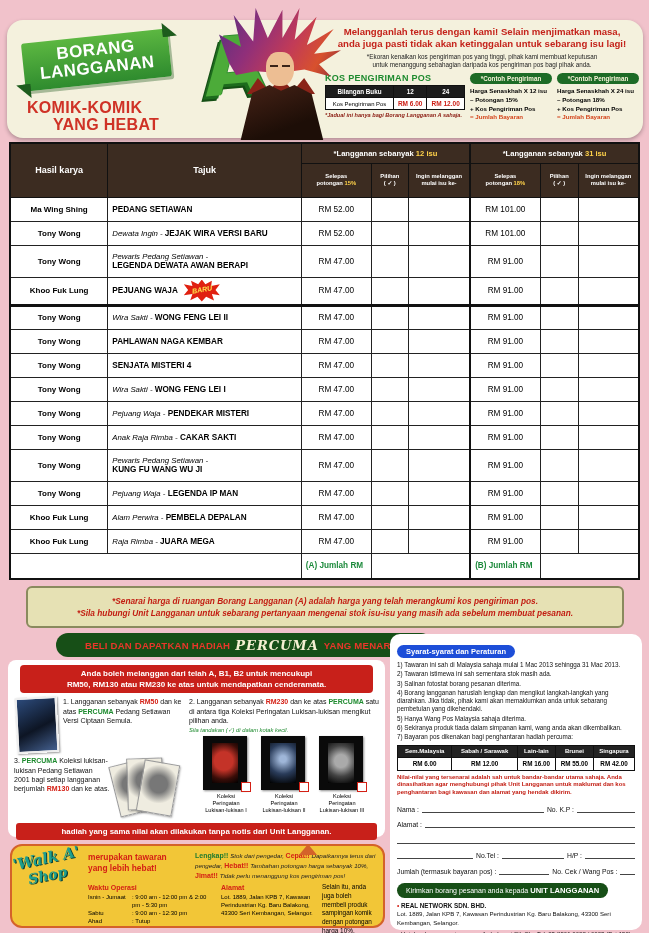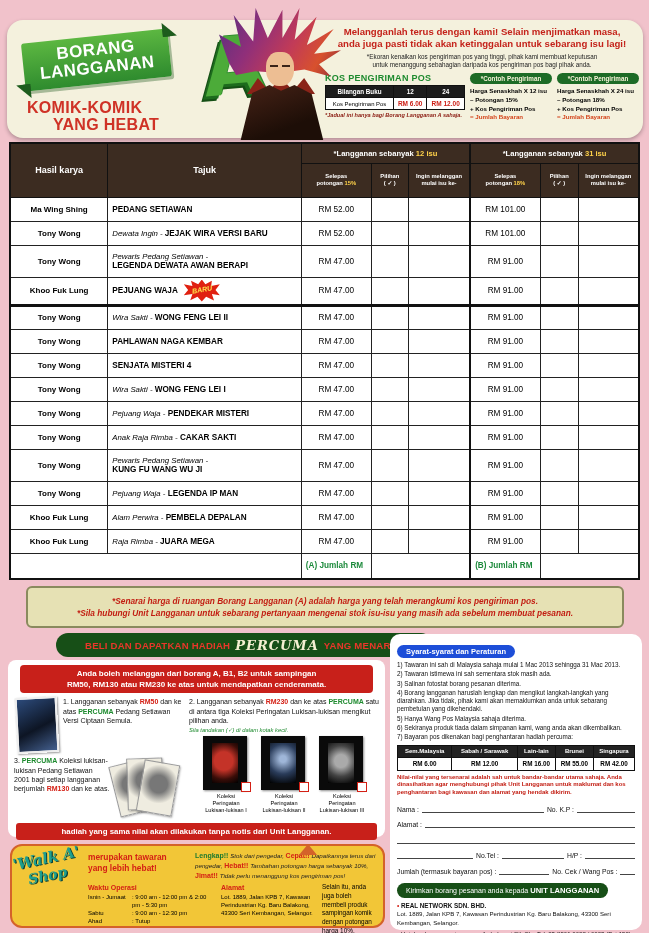--- a/index.html
+++ b/index.html
@@ -414,21 +414,21 @@
   </div>
 
   <div class="gbanner">
     <span class="p1">BELI DAN DAPATKAN HADIAH</span>
     <span class="p2">PERCUMA</span>
     <span class="p3">YANG MENARIK!</span>
   </div>
 
   <div class="gpanel">
     <div class="gintro">
-      <div>Anda boleh melanggan dari borang A, B1, B2 untuk sampingan</div>
+      <div>Anda boleh melanggan dari telah A, B1, B2 untuk mencukupi</div>
       <div>RM50, RM130 atau RM230 ke atas untuk mendapatkan cenderamata.</div>
     </div>
     <div class="gbody">
       <div class="gleft">
         <div class="gl-row1">
           <div class="thumb1"></div>
           <div class="gitem">
             <span>1. Langganan sebanyak</span>
             <span class="red">RM50</span>
             <span>dan ke atas</span>

